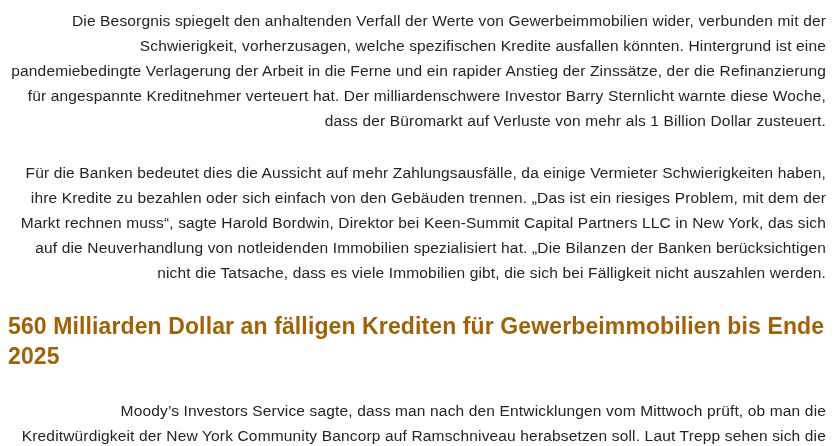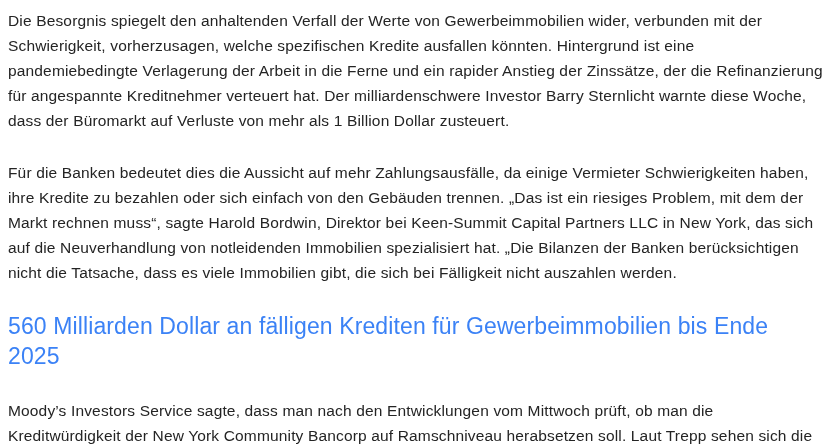--- a/index.html
+++ b/index.html
@@ -18,31 +18,31 @@
     padding: 8px 8px 0 8px;
     box-sizing: border-box;
     width: 834px;
   }
   p.body-text {
     margin: 0 0 26px 0;
     font-size: 15.5px;
     line-height: 1.62;
     color: #242424;
     letter-spacing: 0.01em;
-    text-align: left;
+    text-align: right;
   }
   p.body-text:last-child {
     margin-bottom: 0;
   }
   h2.section-heading {
     margin: 0 1px 26px 0;
     font-size: 23px;
     line-height: 1.32;
-    font-weight: normal;
-    color: #3b82f6;
+    font-weight: bold;
+    color: #a16207;
     letter-spacing: 0.005em;
   }
 </style>
 </head>
 <body>
 
 <div class="article">
   <p class="body-text">Die Besorgnis spiegelt den anhaltenden Verfall der Werte von Gewerbeimmobilien wider, verbunden mit der Schwierigkeit, vorherzusagen, welche spezifischen Kredite ausfallen könnten. Hintergrund ist eine pandemiebedingte Verlagerung der Arbeit in die Ferne und ein rapider Anstieg der Zinssätze, der die Refinanzierung für angespannte Kreditnehmer verteuert hat. Der milliardenschwere Investor Barry Sternlicht warnte diese Woche, dass der Büromarkt auf Verluste von mehr als 1 Billion Dollar zusteuert.</p>
 
   <p class="body-text">Für die Banken bedeutet dies die Aussicht auf mehr Zahlungsausfälle, da einige Vermieter Schwierigkeiten haben, ihre Kredite zu bezahlen oder sich einfach von den Gebäuden trennen. „Das ist ein riesiges Problem, mit dem der Markt rechnen muss“, sagte Harold Bordwin, Direktor bei Keen-Summit Capital Partners LLC in New York, das sich auf die Neuverhandlung von notleidenden Immobilien spezialisiert hat. „Die Bilanzen der Banken berücksichtigen nicht die Tatsache, dass es viele Immobilien gibt, die sich bei Fälligkeit nicht auszahlen werden.</p>

